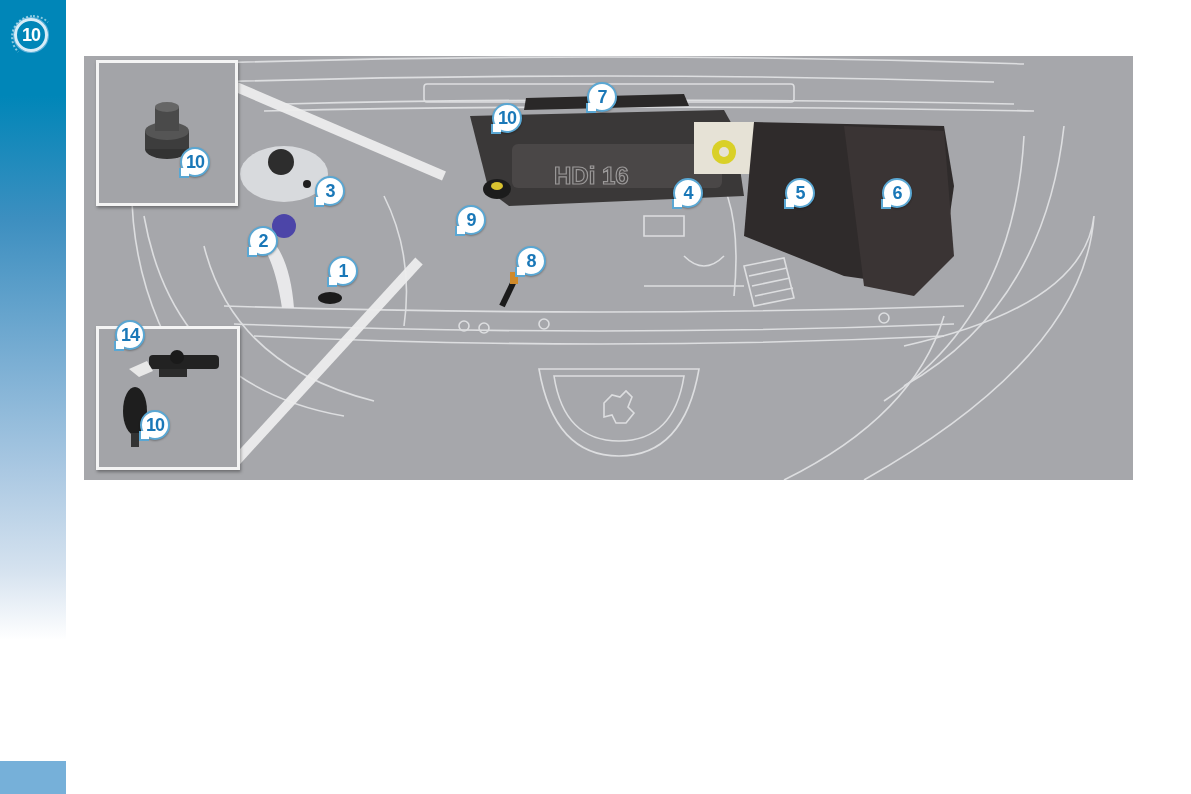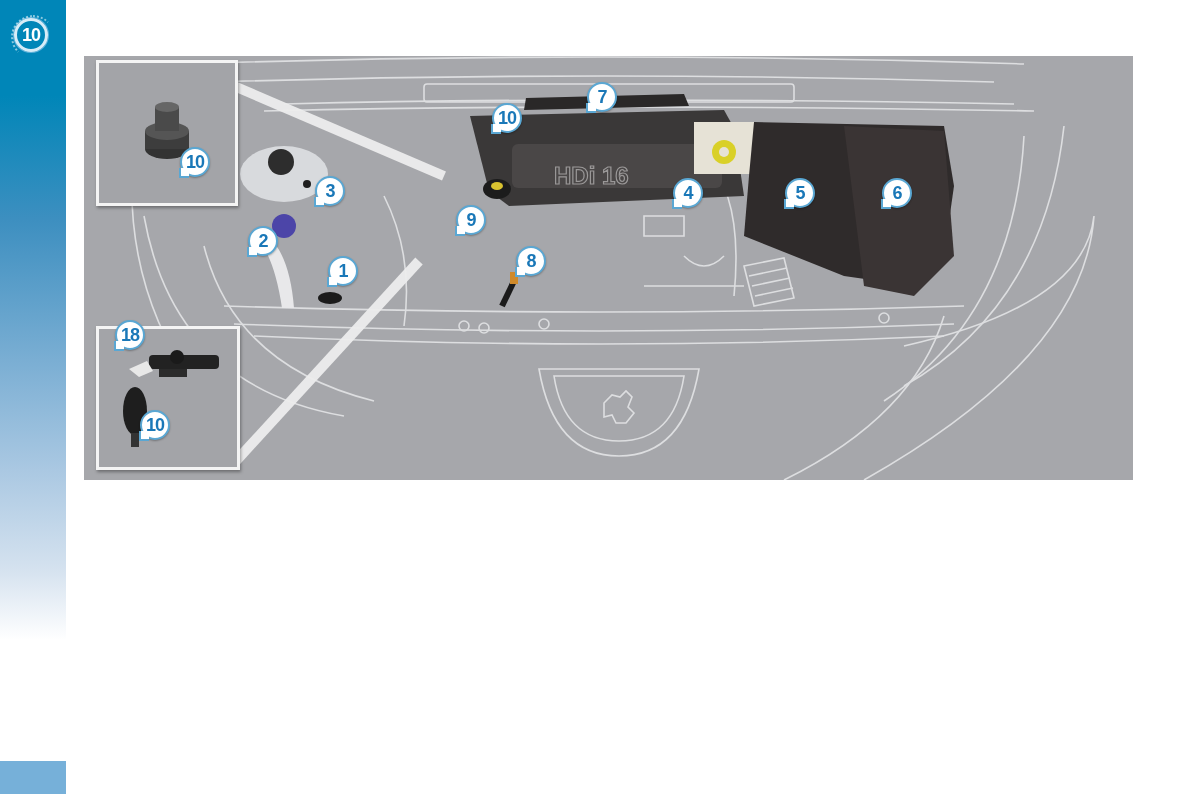--- a/index.html
+++ b/index.html
@@ -157,18 +157,18 @@
       <span>9</span>
     </div>
   <div class="badge" style="left:423px; top:62px;">
       <span>10</span>
     </div>
 
   <div class="badge" style="left:111px; top:106px;">
       <span>10</span>
     </div>
   <div class="badge" style="left:46px; top:279px;">
-      <span>18</span>
+      <span>14</span>
     </div>
   <div class="badge" style="left:71px; top:369px;">
       <span>10</span>
     </div>
 </div>
 
 </body></html>

